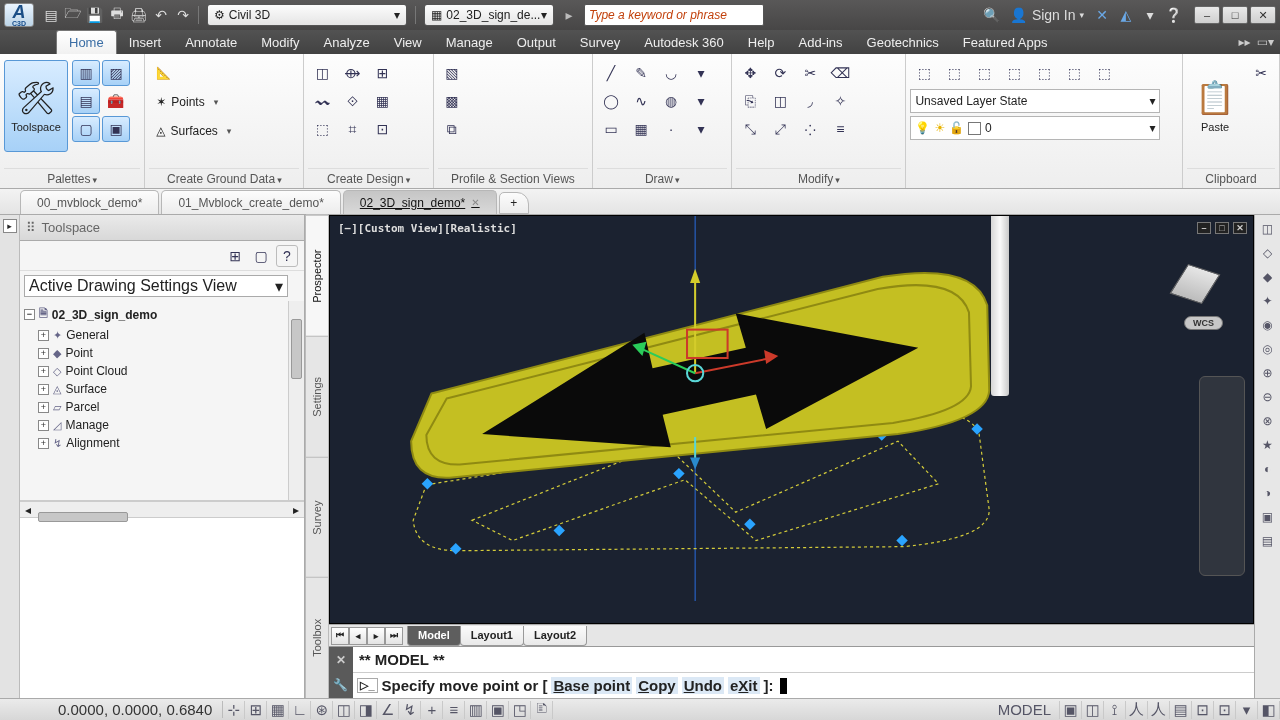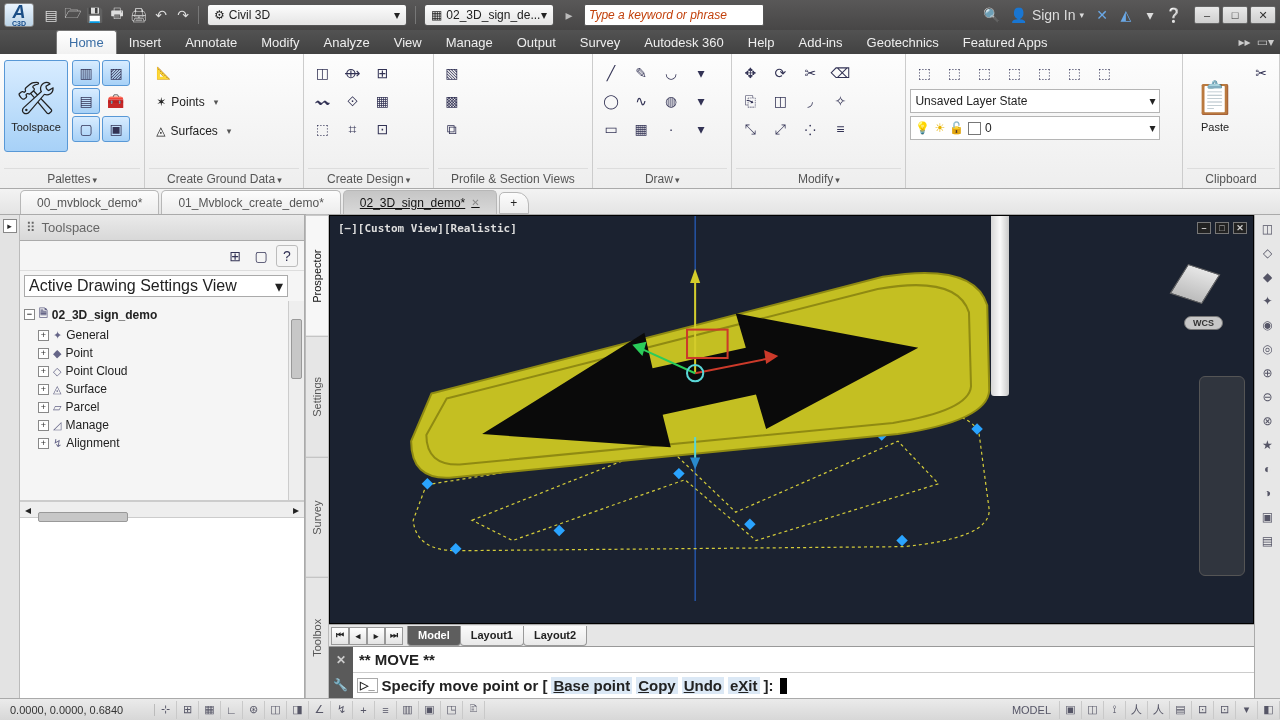--- a/index.html
+++ b/index.html
@@ -97,21 +97,21 @@
   .opt{background:#dbe8f5;padding:0 2px;}
   .cursor{display:inline-block;width:7px;height:16px;background:#000;margin-left:2px;vertical-align:middle;}
   
   .right-tools{width:26px;background:#e7e7e7;border-left:1px solid #aaa;display:flex;flex-direction:column;align-items:center;gap:4px;padding-top:4px;}
   .right-tools .t{width:20px;height:20px;border:1px solid transparent;display:flex;align-items:center;justify-content:center;font-size:12px;color:#556;}
   
   
   .sign-svg{position:absolute;inset:0;}
   
   
-  .statusbar{height:22px;background:linear-gradient(#ebebeb,#d7d7d7);border-top:1px solid #aaa;display:flex;align-items:center;font-size:11px;color:#333;}
+  .statusbar{height:22px;background:linear-gradient(#ebebeb,#d7d7d7);border-top:1px solid #aaa;display:flex;align-items:center;font-size:15px;color:#333;padding-left:48px;}
   .statusbar .coords{padding:0 10px;border-right:1px solid #bbb;min-width:155px;}
   .statusbar .sbtn{width:22px;height:18px;display:flex;align-items:center;justify-content:center;border-right:1px solid #c9c9c9;color:#556;}
   .statusbar .right{margin-left:auto;display:flex;align-items:center;}
   
   svg{display:block;}
 </style>
 </head>
 <body>
 
 <div class="titlebar">
@@ -542,21 +542,21 @@
       <div class="lt-tab">Layout1</div>
       <div class="lt-tab">Layout2</div>
     </div>
     <div class="command">
       <div class="cmd-handle">
           <div>✕</div>
           <div>🔧</div>
         </div>
       <div class="cmd-body">
         <div class="cmd-line1">
-            <span>** MOVE **</span>
+            <span>** MODEL **</span>
           </div>
         <div class="cmd-line2">
           <span style="border:1px solid #aaa;padding:0 2px;font-size:11px;">▷_</span>
           <span>Specify move point or [</span>
           <span class="opt"><u>B</u>ase point</span>
           <span class="opt"><u>C</u>opy</span>
           <span class="opt"><u>U</u>ndo</span>
           <span class="opt">e<u>X</u>it</span>
           <span>]:</span>
           <span class="cursor"></span>

